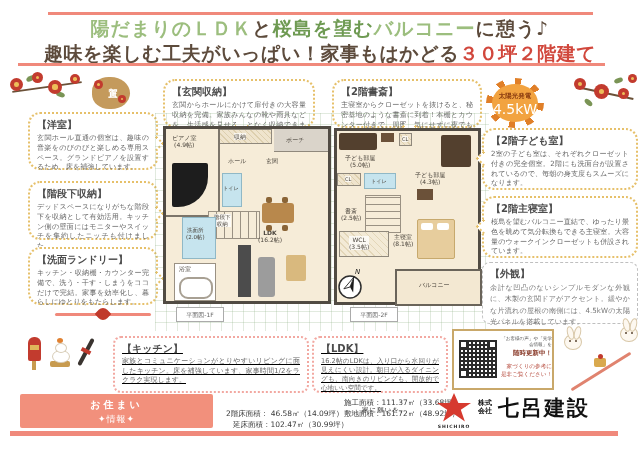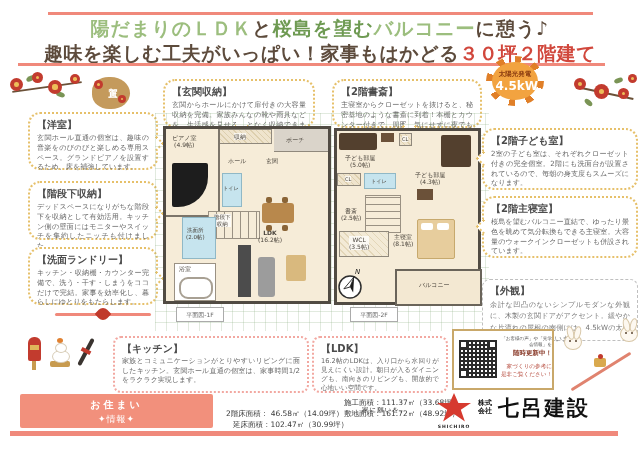--- a/index.html
+++ b/index.html
@@ -6,22 +6,22 @@
   .page{position:relative;width:640px;height:453px;background:#ffffff;overflow:hidden;
         font-family:"DejaVu Sans",sans-serif;}
   .abs{position:absolute;}
   
   .rule{position:absolute;background:#F0897B;}
   .t1{position:absolute;left:0;top:16px;width:640px;text-align:center;font-size:19px;font-weight:bold;letter-spacing:1px;white-space:nowrap;}
   .t2{position:absolute;left:0;top:41px;width:640px;text-align:center;font-size:19px;font-weight:bold;letter-spacing:.5px;white-space:nowrap;}
   .cg{color:#9CBE7E}.cgd{color:#6E9A52}.cbr{color:#5D4B3C}.crd{color:#D1473C}
   
   .bubble{position:absolute;background:#fff;border:2px dotted #E6C06A;border-radius:12px;padding:4px 7px;box-sizing:border-box;}
-  .bubble.pink{border:2px dotted #F2A8A1;border-radius:8px;}
-  .bubble.gray{border:1.5px dashed #BFBFBF;border-radius:8px;margin-top:17px;}
+  .bubble.pink{border:2px dotted #F2A8A1;border-radius:8px;text-decoration:underline;}
+  .bubble.gray{border:1.5px dashed #BFBFBF;border-radius:8px;}
   .bt{font-size:10px;font-weight:bold;color:#4c4c4c;margin:0 0 1px 0;}
   .bb{font-size:7.1px;color:#666;line-height:1.38;margin:0;text-align:justify;}
   .bubble.gray .bb{line-height:1.6;color:#777;}
   .tail{position:absolute;width:9px;height:9px;background:#fff;transform:rotate(45deg);}
   .tail.r{right:-6px;top:45%;border-top:2px dotted #E6C06A;border-right:2px dotted #E6C06A;}
   .tail.l{left:-6px;top:40%;border-left:2px dotted #E6C06A;border-bottom:2px dotted #E6C06A;}
   .tail.d{bottom:-6px;left:48%;border-right:2px dotted #E6C06A;border-bottom:2px dotted #E6C06A;}
   
   .grid{position:absolute;left:155px;top:113px;width:334px;height:218px;
         background-image:linear-gradient(rgba(150,180,140,.28) 1px,transparent 1px),
@@ -34,25 +34,25 @@
   .fur{position:absolute;}
   .caption{position:absolute;border:1px solid #ababab;background:#fff;font-size:6px;color:#666;
            text-align:center;line-height:13px;width:46px;height:13px;}
   
   .flw{position:absolute;background:#C23B2E;border-radius:50%;}
   .flw::after{content:"";position:absolute;left:32%;top:32%;width:36%;height:36%;background:#EDBE5A;border-radius:50%;}
   .leaf{position:absolute;width:9px;height:5px;background:#7A9455;border-radius:50%;}
   .branch{position:absolute;height:2px;background:#6B5138;}
   .seal{position:absolute;left:92px;top:77px;width:38px;height:32px;background:#C49A5C;border-radius:46% 54% 52% 48%;}
   .seal .txt{position:absolute;left:14px;top:4px;writing-mode:vertical-rl;font-size:9px;font-weight:bold;color:#fff;letter-spacing:1px;}
-  .sun{position:absolute;left:486px;top:56px;width:58px;height:50px;
+  .sun{position:absolute;left:486px;top:78px;width:58px;height:50px;
        background:repeating-conic-gradient(#E07F28 0 16deg,transparent 16deg 45deg);border-radius:50%;}
   .sun .core{position:absolute;left:6px;top:6px;width:46px;height:38px;background:#F2A340;border-radius:50%;text-align:center;}
   .sun .sl{display:block;font-size:6.5px;font-weight:bold;color:#8A3C10;margin-top:8px;}
-  .sun .sv{display:block;font-size:12px;font-weight:bold;color:#fff;text-align:right;}
+  .sun .sv{display:block;font-size:14px;font-weight:normal;color:#fff;}
   .qrbox{position:absolute;left:452px;top:329px;width:102px;height:61px;background:#fff;border:2px solid #C9A86A;box-sizing:border-box;}
   .qr{position:absolute;left:5px;top:9px;width:38px;height:38px;
       background:repeating-linear-gradient(0deg,#2b2b2b 0 2px,transparent 2px 4px),
                  repeating-linear-gradient(90deg,#2b2b2b 0 2px,#fff 2px 4px);}
   .qr span{position:absolute;width:9px;height:9px;background:#fff;border:2px solid #2b2b2b;box-sizing:border-box;}
   .ribbon{position:absolute;left:55px;top:313px;width:96px;height:3px;background:#F0897B;border-radius:2px;}
   .bow{position:absolute;left:42px;top:-5px;width:12px;height:12px;background:#C0392B;border-radius:50% 10% 50% 10%;transform:rotate(45deg);}
   
   .pinkbox{position:absolute;left:20px;top:394px;width:193px;height:34px;background:#F2907C;border-radius:2px;color:#fff;text-align:center;}
   .pl1{font-size:10px;font-weight:bold;letter-spacing:3px;margin-top:4px;}
@@ -279,21 +279,21 @@
     <p class="bb">桜島を望むバルコニー直結で、ゆったり景色を眺めて気分転換もできる主寝室。大容量のウォークインクローゼットも併設されています。</p>
     <span class="tail l"></span>
   </div>
   <div class="bubble gray" style="left:482px;top:262px;width:156px;height:62px;">
     <p class="bt">【外観】</p>
     <p class="bb">余計な凹凸のないシンプルモダンな外観に、木製の玄関ドアがアクセント。緩やかな片流れの屋根の南側には、4.5kWの太陽光パネルを搭載しています。</p>
   </div>
 
   <div class="bubble pink" style="left:113px;top:336px;width:196px;height:57px;">
     <p class="bt">【キッチン】</p>
-    <p class="bb" style="font-size:7px;">家族とコミュニケーションがとりやすいリビングに面したキッチン。玄関ホール直通の個室は、家事時間1/2をラクラク実現します。</p>
+    <p class="bb" style="font-size:7px;">家族とコミュニケーションがとりやすいリビングに面したキッチン。床を補強しています、家事時間1/2をラクラク実現します。</p>
   </div>
   <div class="bubble pink" style="left:312px;top:336px;width:136px;height:57px;">
     <p class="bt">【LDK】</p>
     <p class="bb" style="font-size:6.6px;">16.2帖のLDKは、入り口から水回りが見えにくい設計。朝日が入るダイニングも、南向きのリビングも、開放的で心地いい空間です。</p>
   </div>
 
   <div class="qrbox">
     <div class="qr">
       <span style="left:0;top:0;"></span>
       <span style="right:0;top:0;"></span>

